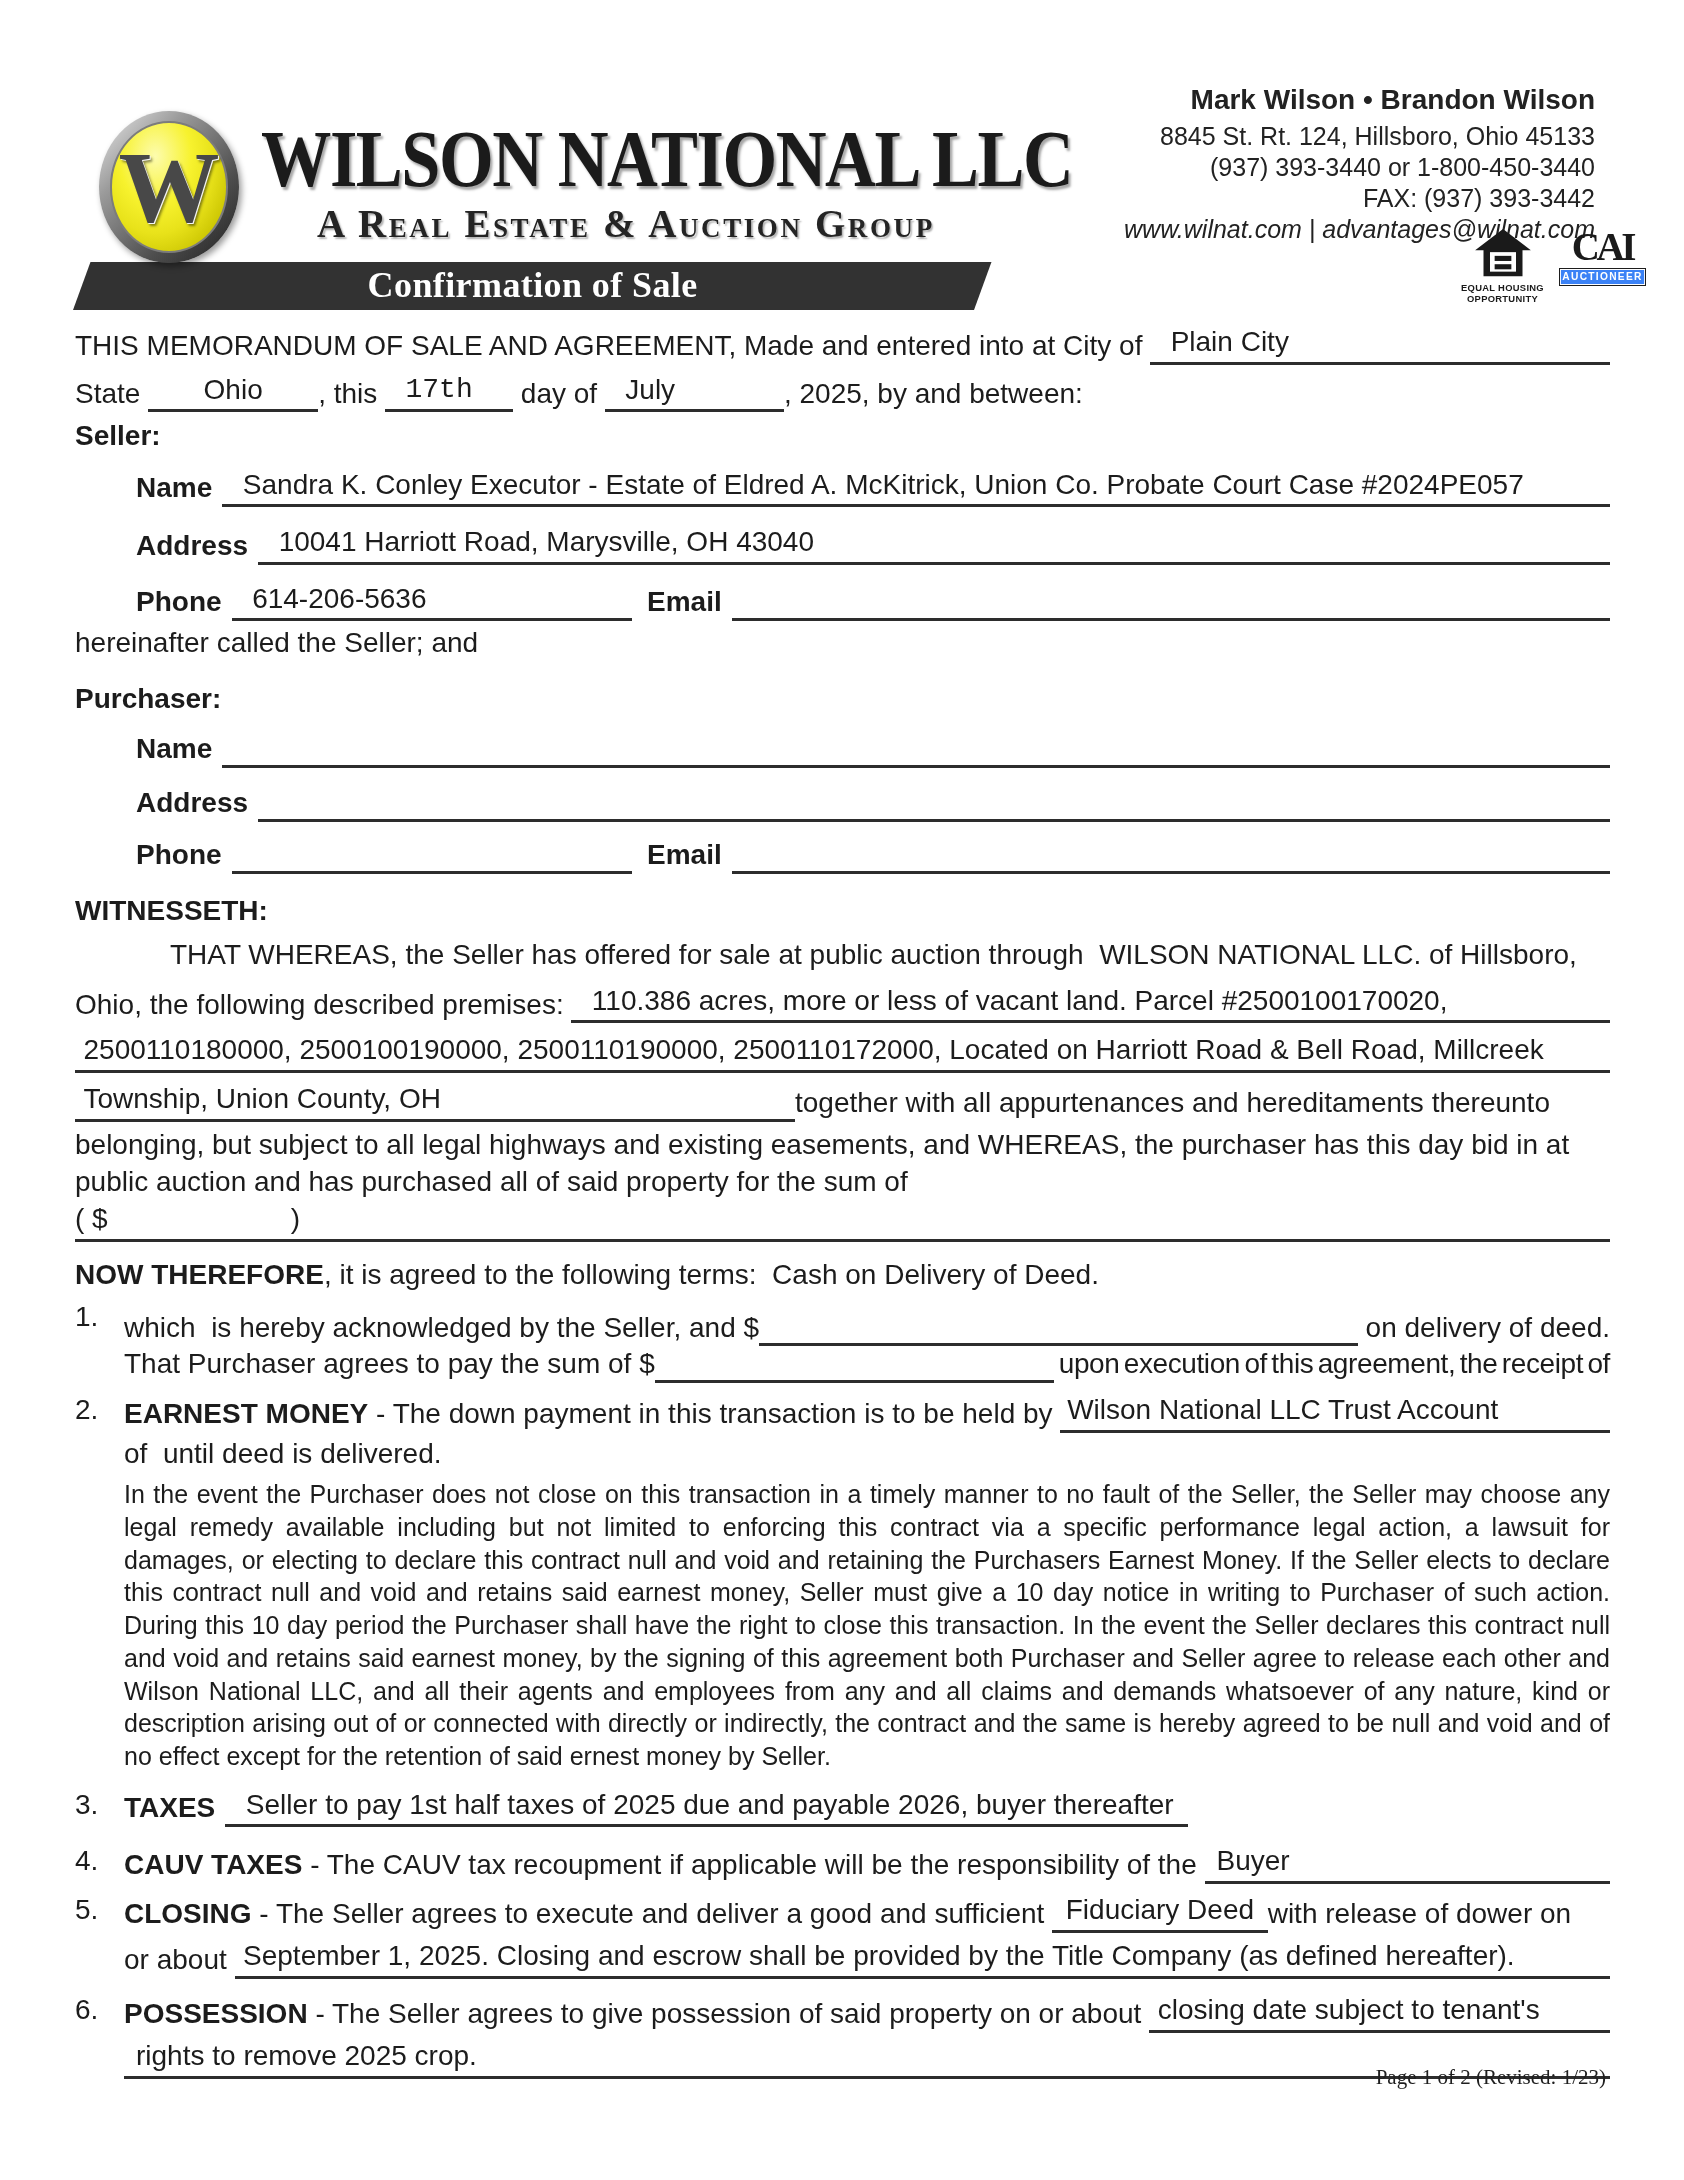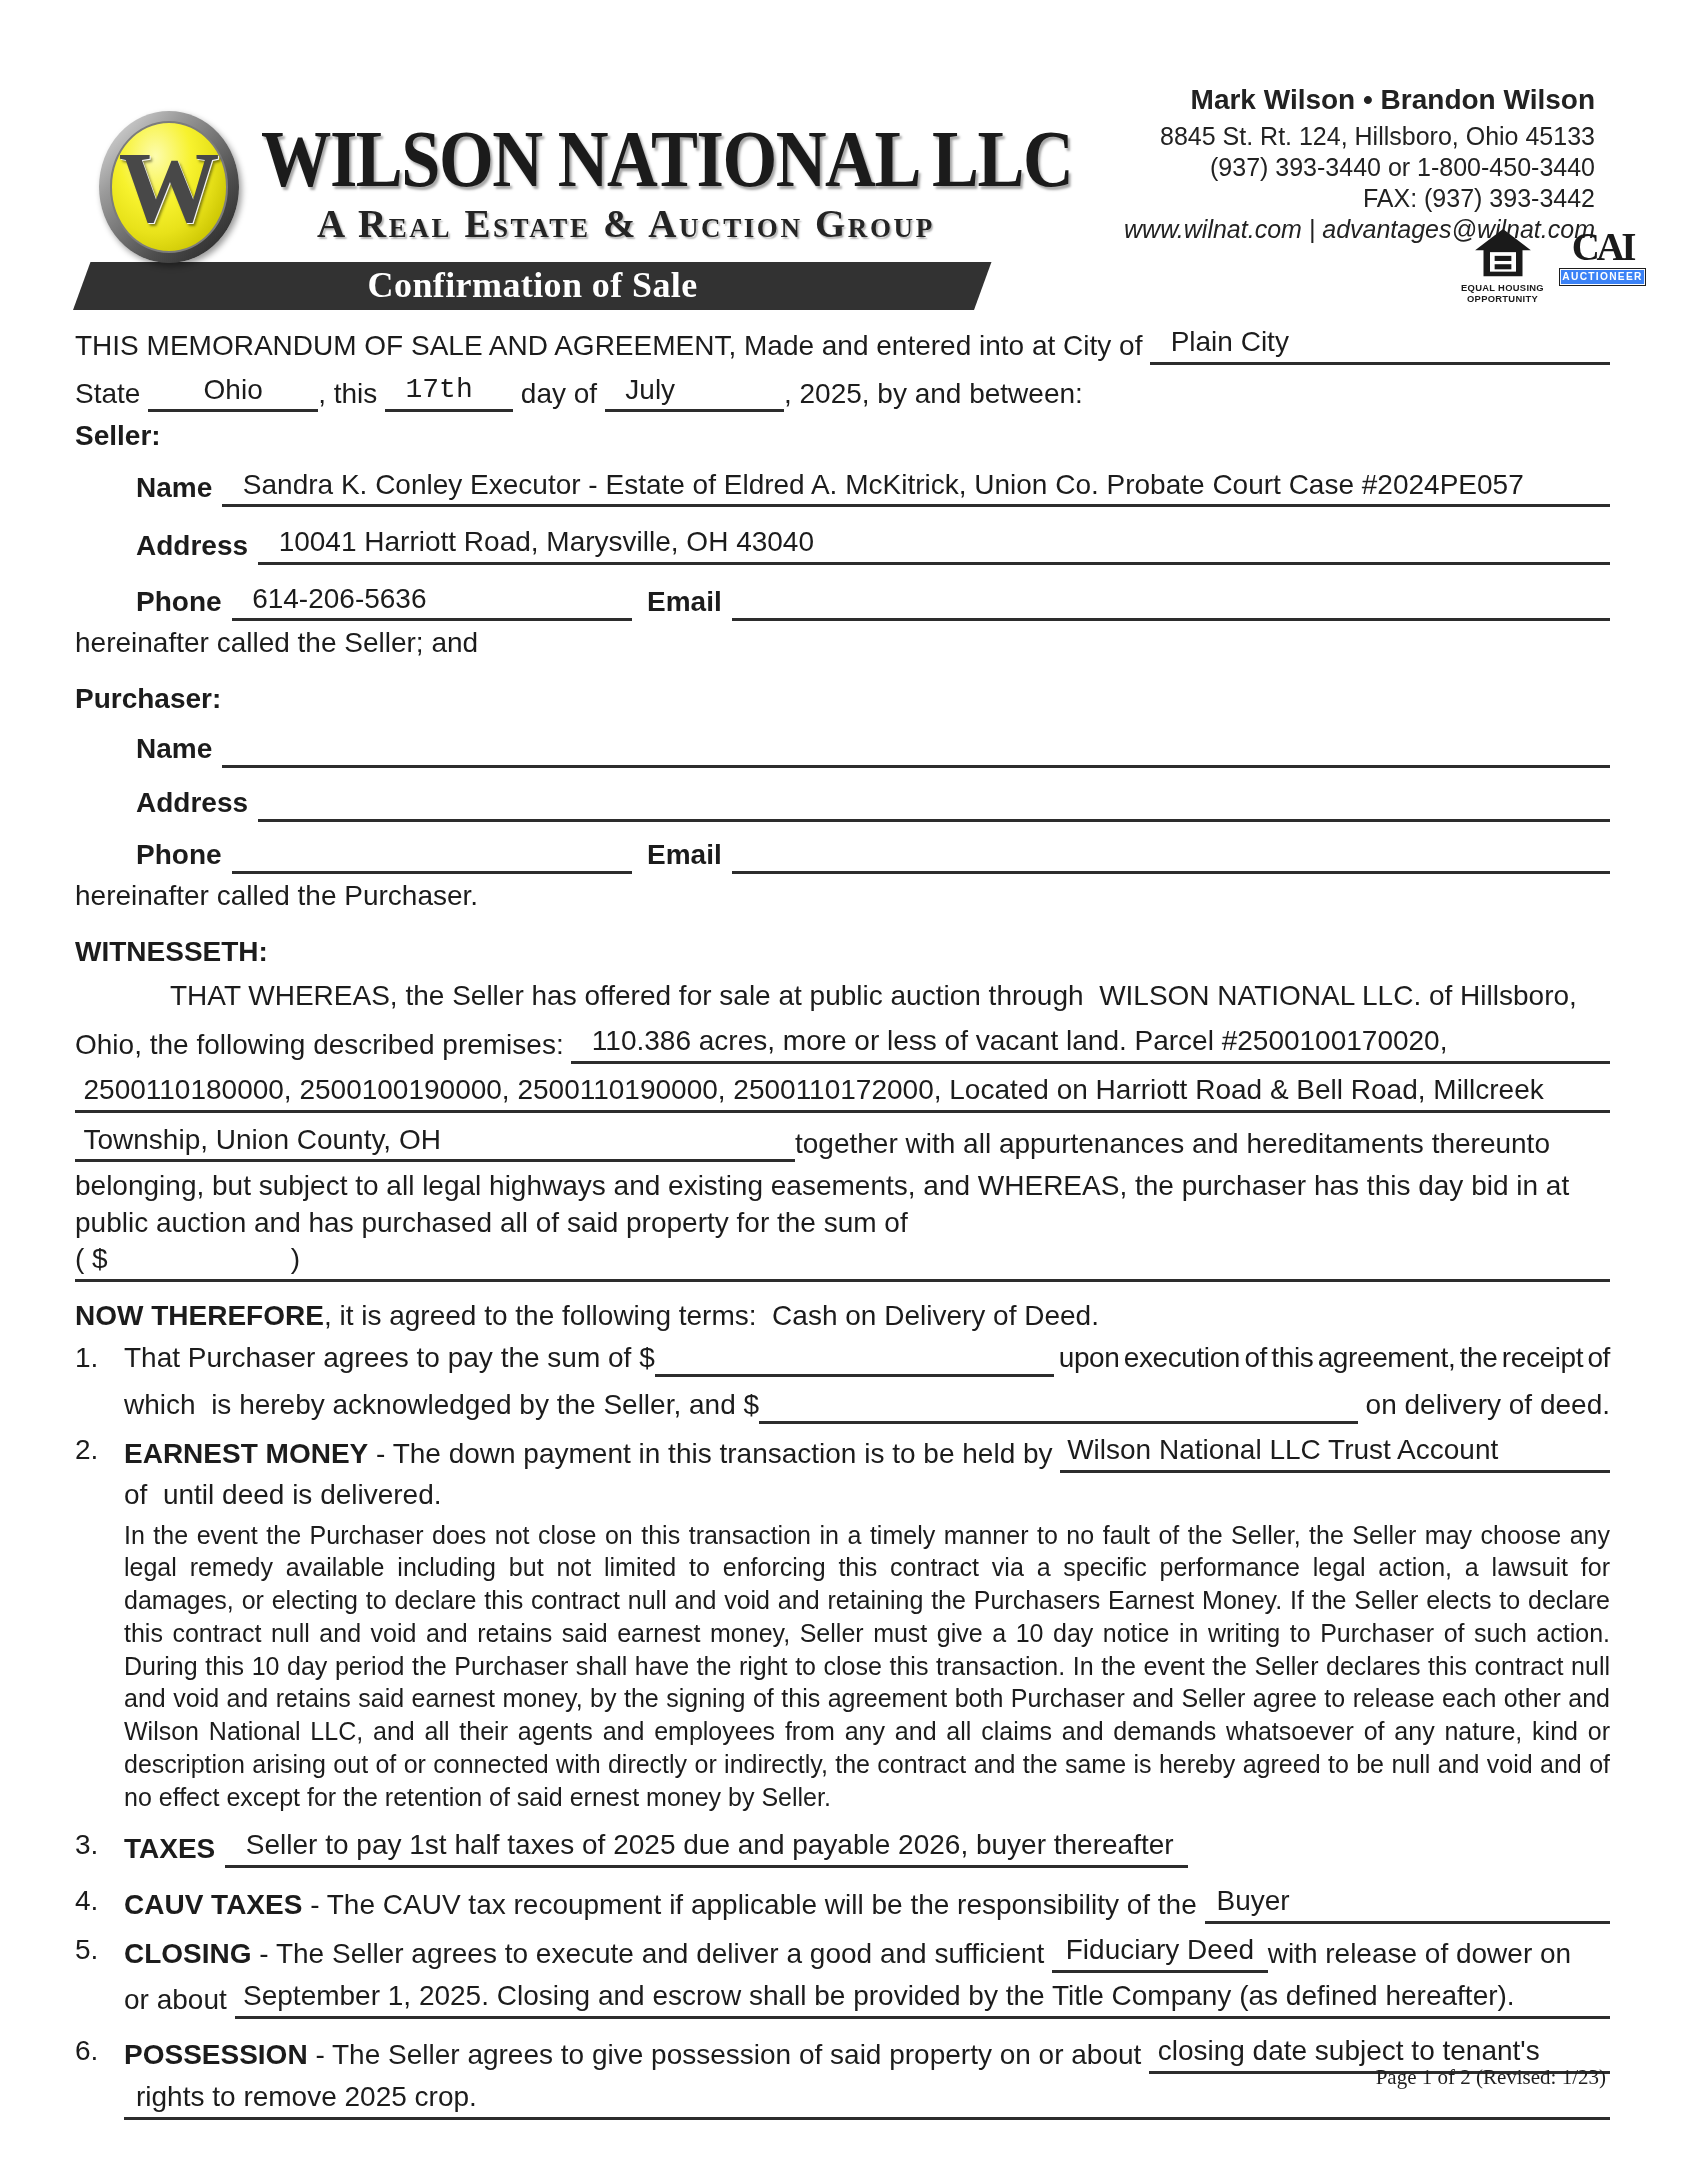--- a/index.html
+++ b/index.html
@@ -179,21 +179,20 @@
     <div class="row frow mt18">
       <span class="lbl b">Phone</span>
       <span class="fill w470">
           <span class="v"></span>
         </span>
       <span class="lbl b ml18">Email</span>
       <span class="fill flex">
           <span class="v"></span>
         </span>
     </div>
-    <div class="mt4">hereinafter called the Purchaser.</div>
 
     <div class="heading mt22">WITNESSETH:</div>
 
     <div class="pline p1 mt8">THAT WHEREAS, the Seller has offered for sale at public auction through  WILSON NATIONAL LLC. of Hillsboro,</div>
 
     <div class="row mt10">
       <span class="t">Ohio, the following described premises: </span>
       <span class="fill flex">
           <span class="v">110.386 acres, more or less of vacant land. Parcel #2500100170020,</span>
         </span>
@@ -216,33 +215,33 @@
       <span class="fill flex">
         <span class="v" style="padding-left:0"><span class="t">( $</span><span class="sumgap"></span><span class="t">)</span></span>
       </span>
     </div>
 
     <div class="pline mt18"><span class="b">NOW THEREFORE</span><span class="t">, it is agreed to the following terms:  Cash on Delivery of Deed.</span></div>
 
     <div class="item mt6">
       <div class="inum">1.</div>
       <div class="ibody">
-        <div class="row">
-          <span class="t">That Purchaser agrees to pay the sum of $</span>
-          <span class="fill flex">
-              <span class="v"></span>
-            </span>
-          <span class="t tight"> upon execution of this agreement, the receipt of</span>
-        </div>
         <div class="row mt12">
           <span class="t">which  is hereby acknowledged by the Seller, and $</span>
           <span class="fill flex">
               <span class="v"></span>
             </span>
           <span class="t"> on delivery of deed.</span>
+        </div>
+        <div class="row">
+          <span class="t">That Purchaser agrees to pay the sum of $</span>
+          <span class="fill flex">
+              <span class="v"></span>
+            </span>
+          <span class="t tight"> upon execution of this agreement, the receipt of</span>
         </div>
       </div>
     </div>
 
     <div class="item mt10">
       <div class="inum">2.</div>
       <div class="ibody">
         <div class="row">
           <span class="b">EARNEST MONEY</span>
           <span class="t"> - The down payment in this transaction is to be held by </span>

